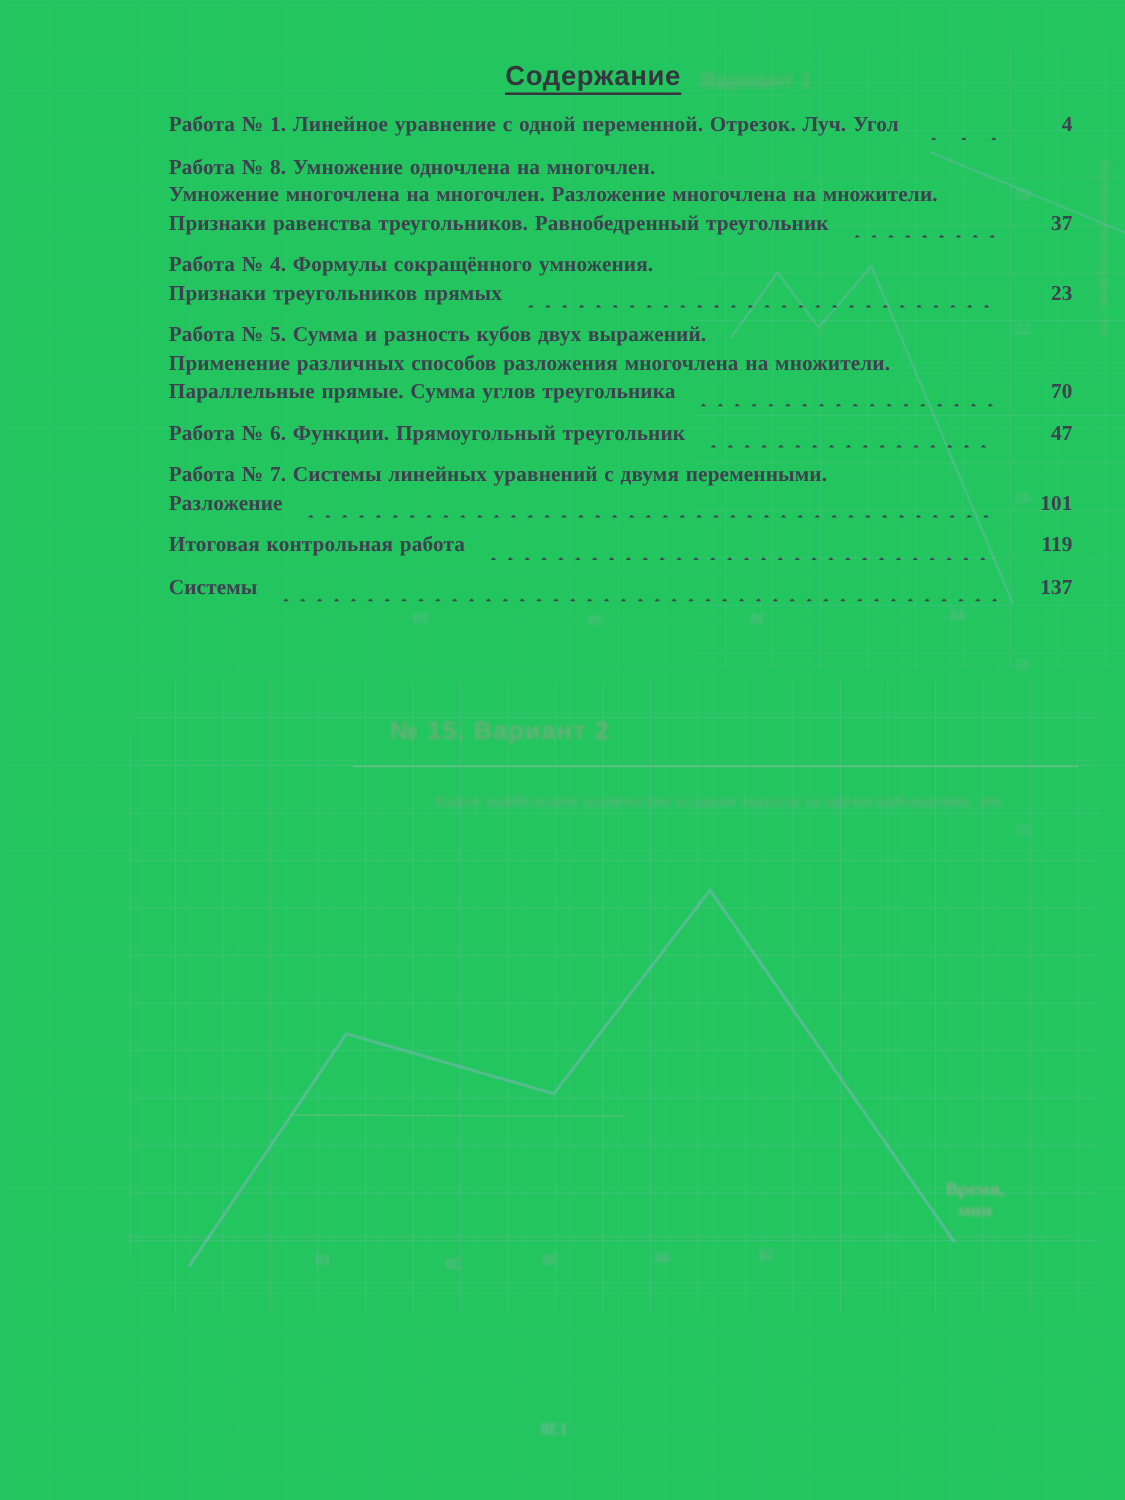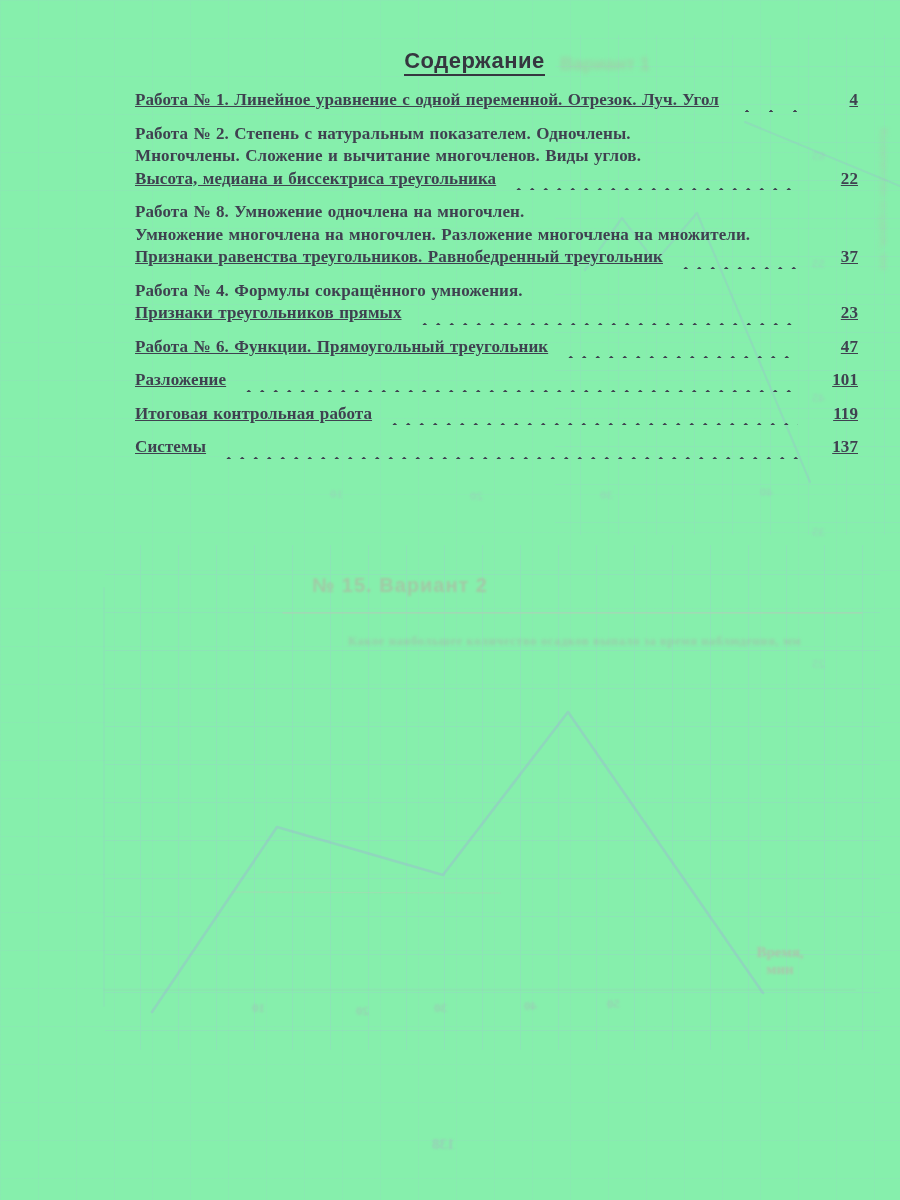--- a/index.html
+++ b/index.html
@@ -1,39 +1,39 @@
 <!DOCTYPE html>
 <html><head>
 <meta charset="utf-8">
 <style>
   html,body{margin:0;padding:0;}
   body{width:900px;height:1200px;background:#ffffff;overflow:hidden;
        font-family:"Liberation Serif", serif;}
-  .page{position:relative;width:900px;height:1200px;background:#86efac;overflow:hidden;}
+  .page{position:relative;width:900px;height:1200px;background:#22c55e;overflow:hidden;}
 
   
   .grid{position:absolute;pointer-events:none;
         background-image:
           linear-gradient(to right, rgba(168,184,222,0.9) 1px, transparent 1px),
           linear-gradient(to bottom, rgba(168,184,222,0.9) 1px, transparent 1px);
         background-size:38px 38px;}
   .grid.base{left:0;top:0;right:0;bottom:0;opacity:0.10;}
   .grid.mid {left:105px;top:545px;width:775px;height:505px;opacity:0.22;background-position:-3px -9px;}
   .grid.topright{left:555px;top:35px;width:345px;height:500px;opacity:0.16;background-position:-13px -7px;}
 
   
   .toc{position:absolute;left:135px;top:48px;width:723px;color:#3f4150;}
   .toc-title{font-family:"Liberation Sans", sans-serif;font-weight:bold;font-size:22px;
              color:#35363f;text-align:center;padding-right:44px;margin-bottom:15px;
              letter-spacing:0.5px;}
   .toc-title span{border-bottom:2.5px solid #35363f;padding-bottom:1px;}
   .entry{font-weight:bold;font-size:17px;line-height:22.5px;margin-bottom:11px;
          letter-spacing:0.1px;word-spacing:1px;}
   .eline{white-space:nowrap;}
-  .elast{display:flex;align-items:flex-start;white-space:nowrap;text-decoration:underline;}
+  .elast{display:flex;align-items:flex-start;white-space:nowrap;}
   .etext{flex:0 0 auto;}
   .leader{flex:1 1 auto;min-width:12px;height:18px;margin:0 16px 0 12px;align-self:flex-end;
           background-image:radial-gradient(circle, #3f4150 1.55px, transparent 1.9px);
           background-size:13.5px 18px;background-position:4px 9px;background-repeat:repeat-x;}
   .leader.wide{background-size:24px 18px;}
   .pnum{flex:0 0 auto;width:44px;text-align:right;}
 
   
   .ghost{position:absolute;left:0;top:0;width:900px;height:1200px;pointer-events:none;}
   .gtext{position:absolute;font-weight:bold;color:#c9949c;white-space:nowrap;}
@@ -109,59 +109,60 @@
     </div>
 
     <div class="entry">
       <div class="elast">
         <span class="etext">Работа № 1. Линейное уравнение с одной переменной. Отрезок. Луч. Угол</span>
         <span class="leader wide"></span>
         <span class="pnum">4</span>
       </div>
     </div>
 
-    <div class="entry">
-      <div class="eline">Работа № 2. Степень с натуральным показателем. Одночлены.</div>
-      <div class="eline">Многочлены. Сложение и вычитание многочленов. Виды углов.</div>
-      <div class="elast">
-        <span class="etext">Высота, медиана и биссектриса треугольника</span>
-        <span class="leader"></span>
-        <span class="pnum">22</span>
-      </div>
-    </div>
 
     <div class="entry">
       <div class="eline">Работа № 8. Умножение одночлена на многочлен.</div>
       <div class="eline">Умножение многочлена на многочлен. Разложение многочлена на множители.</div>
       <div class="elast">
         <span class="etext">Признаки равенства треугольников. Равнобедренный треугольник</span>
         <span class="leader"></span>
         <span class="pnum">37</span>
       </div>
     </div>
 
     <div class="entry">
       <div class="eline">Работа № 4. Формулы сокращённого умножения.</div>
       <div class="elast">
         <span class="etext">Признаки треугольников прямых</span>
         <span class="leader"></span>
         <span class="pnum">23</span>
       </div>
     </div>
 
+    <div class="entry">
+      <div class="eline">Работа № 5. Сумма и разность кубов двух выражений.</div>
+      <div class="eline">Применение различных способов разложения многочлена на множители.</div>
+      <div class="elast">
+        <span class="etext">Параллельные прямые. Сумма углов треугольника</span>
+        <span class="leader"></span>
+        <span class="pnum">70</span>
+      </div>
+    </div>
 
     <div class="entry">
       <div class="elast">
         <span class="etext">Работа № 6. Функции. Прямоугольный треугольник</span>
         <span class="leader"></span>
         <span class="pnum">47</span>
       </div>
     </div>
 
     <div class="entry">
+      <div class="eline">Работа № 7. Системы линейных уравнений с двумя переменными.</div>
       <div class="elast">
         <span class="etext">Разложение</span>
         <span class="leader"></span>
         <span class="pnum">101</span>
       </div>
     </div>
 
     <div class="entry">
       <div class="elast">
         <span class="etext">Итоговая контрольная работа</span>

